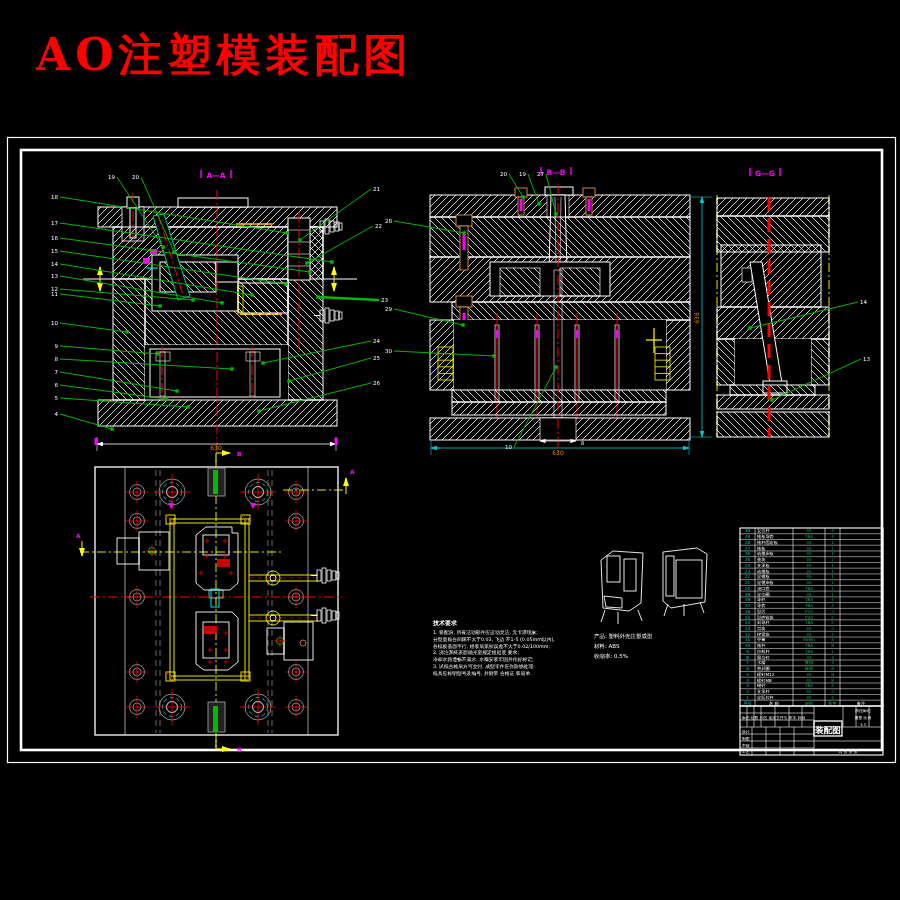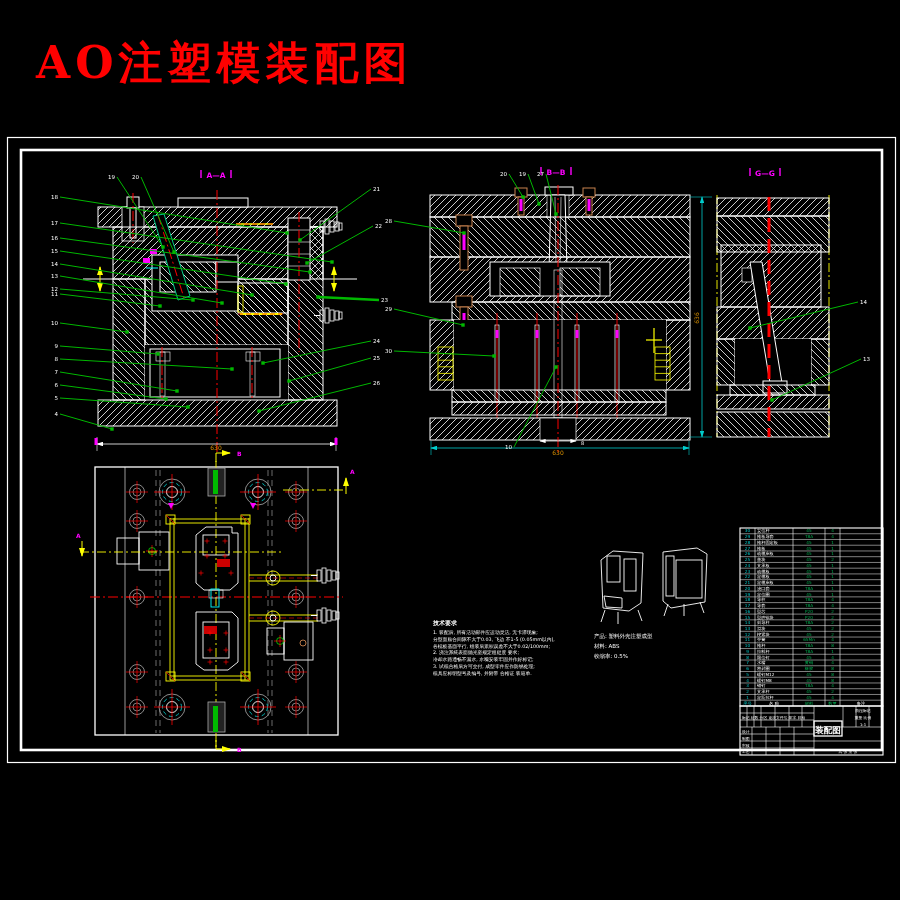--- a/index.html
+++ b/index.html
@@ -1,20 +1,20 @@
 <!DOCTYPE html>
 <html><head>
 <meta charset="utf-8">
 <style>
   html,body{margin:0;padding:0;background:#000;}
   #stage{position:relative;width:900px;height:900px;background:#000;overflow:hidden;
          font-family:"DejaVu Sans",sans-serif;}
   #title{position:absolute;left:36px;top:26px;color:#f00;
          font-family:"DejaVu Serif","Liberation Serif",serif;
-         font-size:44px;font-weight:bold;letter-spacing:5px;white-space:nowrap;margin-top:8px;}
+         font-size:44px;font-weight:bold;letter-spacing:5px;white-space:nowrap;}
   svg{position:absolute;left:0;top:0;}
   text{font-family:"DejaVu Sans",sans-serif;}
   .rcl{stroke:#f00;stroke-width:1;stroke-dasharray:10 3 2 3;fill:none;}
   .ycl{stroke:#ff0;stroke-width:0.9;stroke-dasharray:9 3 2 3;fill:none;}
   .wl{stroke:#fff;stroke-width:1;fill:none;}
   .wt{stroke:#fff;stroke-width:0.6;fill:none;}
   .dim{fill:#d89000;font-size:6px;text-anchor:middle;}
   .slab{fill:#f0f;font-size:7.5px;text-anchor:middle;font-weight:bold;}
   .mlt{fill:#f0f;font-size:6px;font-weight:bold;}
   .noteT{fill:#fff;font-size:6px;font-weight:bold;}

